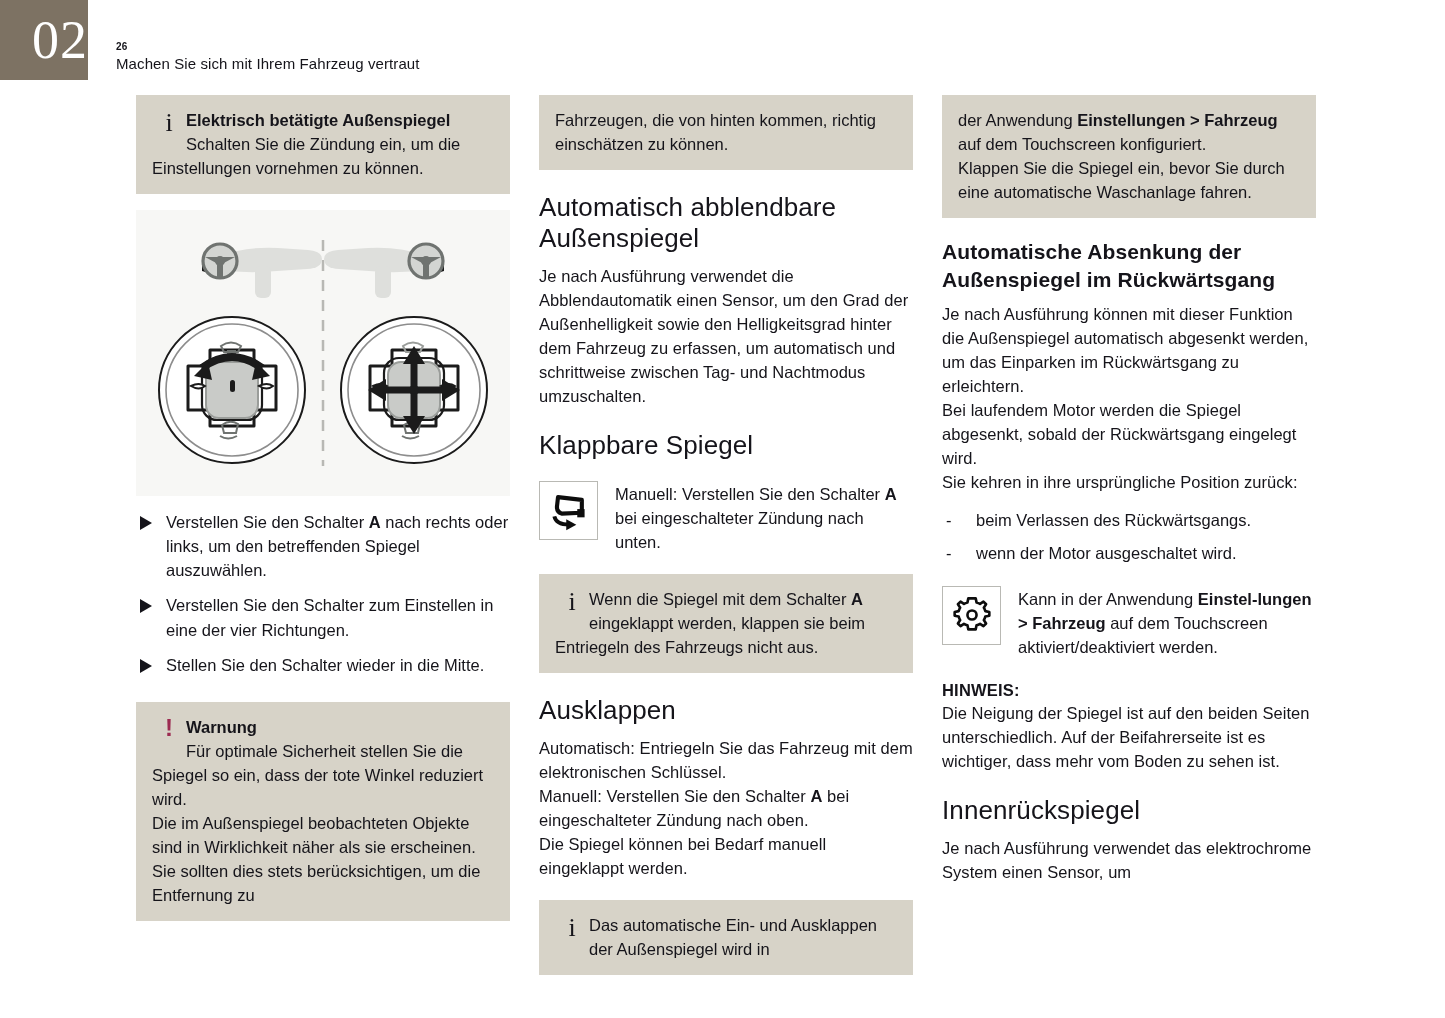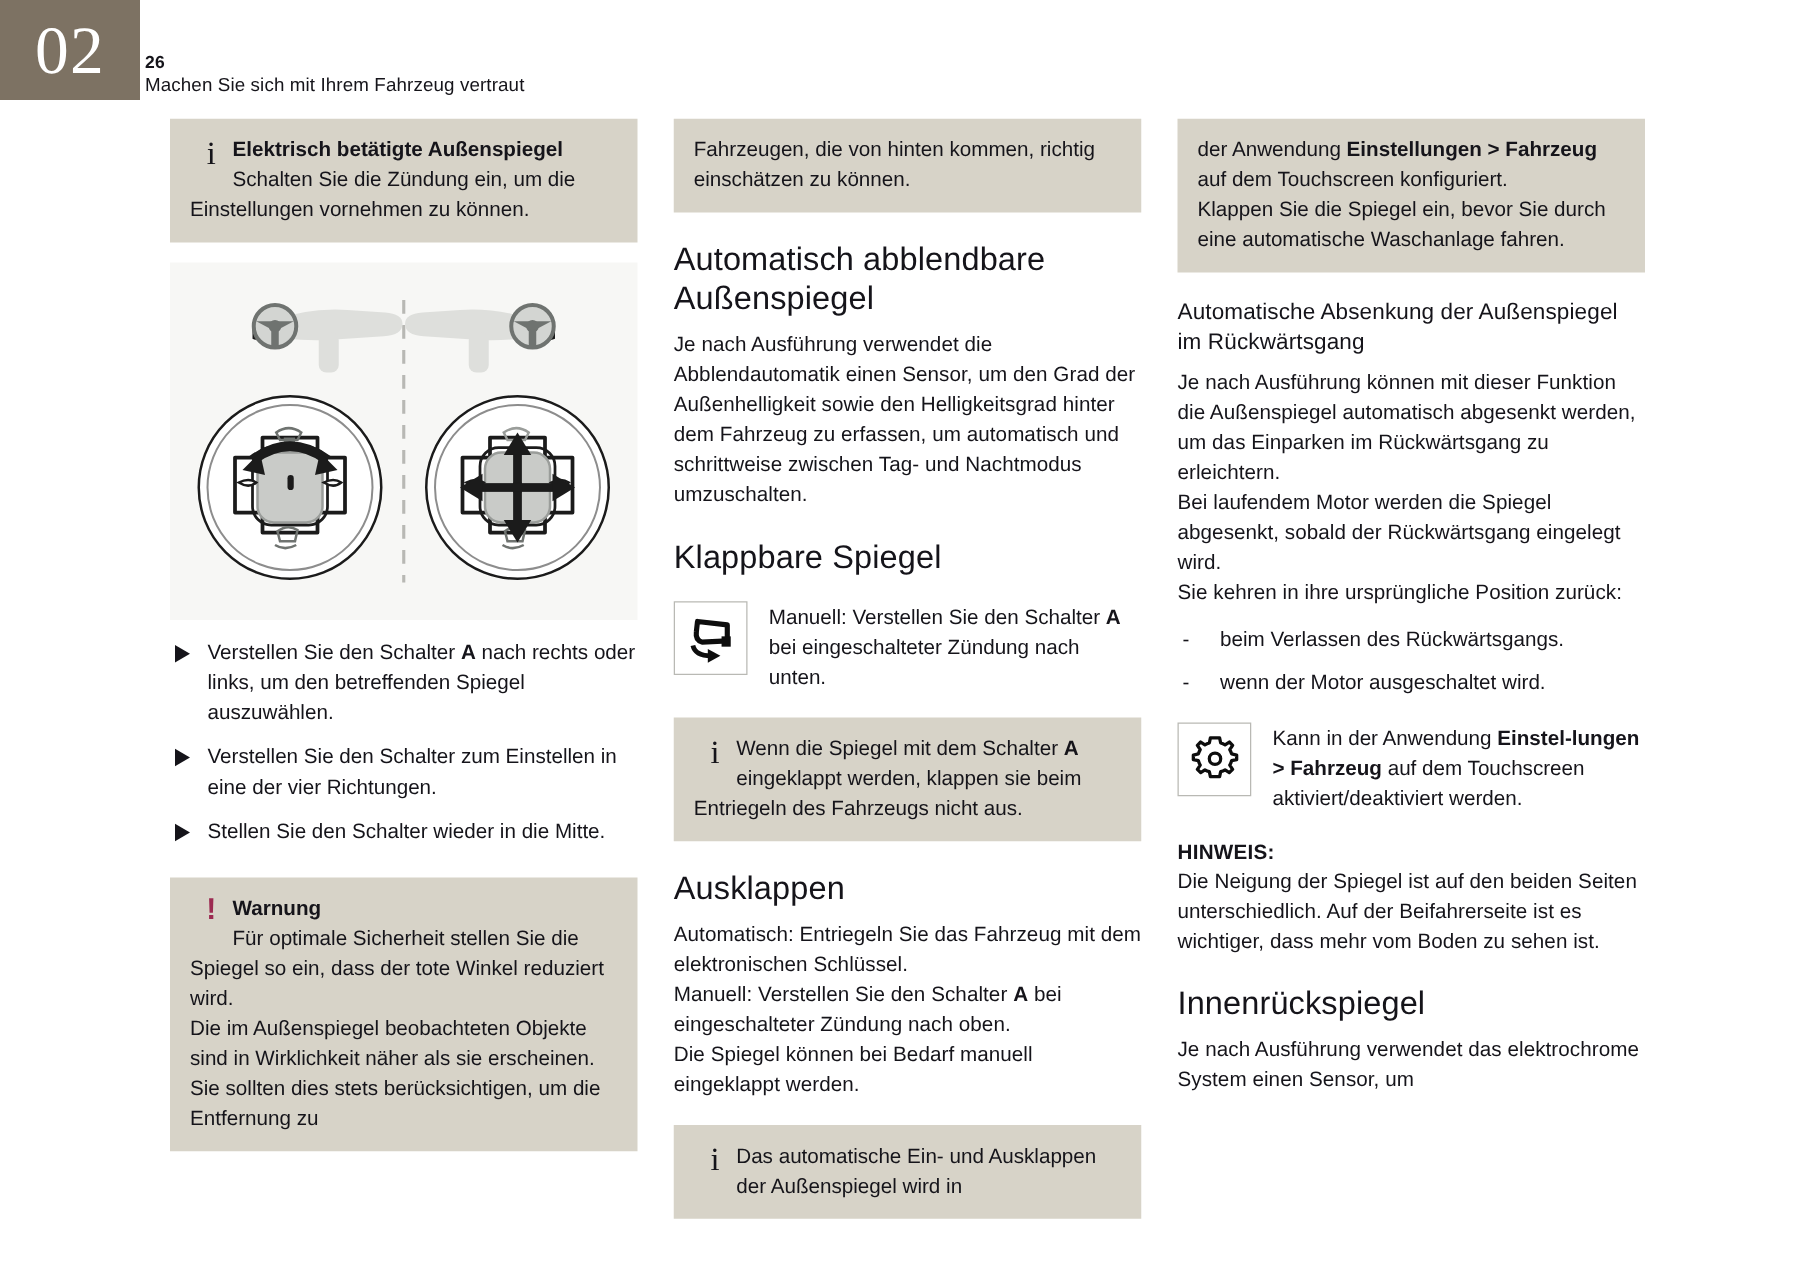--- a/index.html
+++ b/index.html
@@ -15,43 +15,43 @@
     font-family: "Liberation Sans", "DejaVu Sans", sans-serif;
     color: #15141a;
     overflow: hidden;
   }
 
   
   .chapter-badge {
     position: absolute;
     left: 0;
     top: 0;
-    width: 112px;
+    width: 88px;
     height: 80px;
     background: #7d7263;
     display: flex;
     align-items: center;
-    justify-content: center;
+    justify-content: flex-end;
   }
   .chapter-badge .num {
     font-family: "Liberation Serif", "DejaVu Serif", serif;
     font-size: 54px;
     color: #ffffff;
     line-height: 1;
     letter-spacing: 1px;
   }
 
   
   .running-head {
     position: absolute;
     left: 116px;
     top: 40px;
   }
   .running-head .page-no {
-    font-size: 14px;
+    font-size: 10px;
     font-weight: bold;
     line-height: 1.35;
     letter-spacing: .2px;
   }
   .running-head .head-title {
     font-size: 15px;
     line-height: 1.35;
     letter-spacing: .1px;
   }
 
@@ -79,22 +79,22 @@
     letter-spacing: .1px;
   }
   h2.sub-title {
     font-size: 26px;
     font-weight: 400;
     margin: 22px 0 10px 0;
     line-height: 1.18;
     letter-spacing: .1px;
   }
   h3.bold-title {
-    font-size: 18px;
-    font-weight: normal;
+    font-size: 21px;
+    font-weight: bold;
     margin: 20px 0 8px 0;
     line-height: 1.32;
     letter-spacing: .1px;
   }
   p.body {
     font-size: 16.5px;
     line-height: 1.46;
     margin: 0 0 0 0;
     letter-spacing: .05px;
   }

